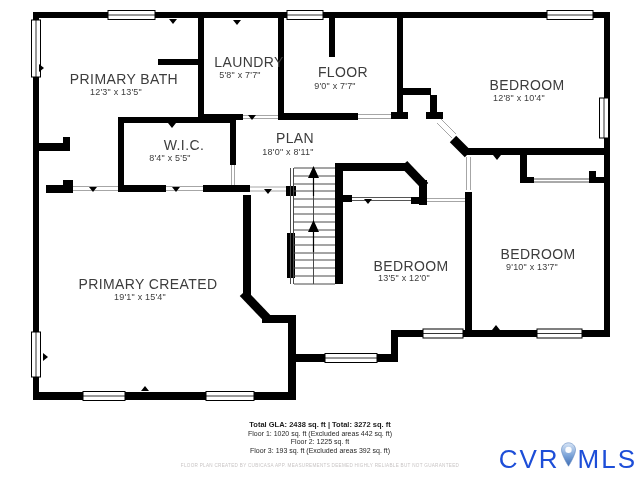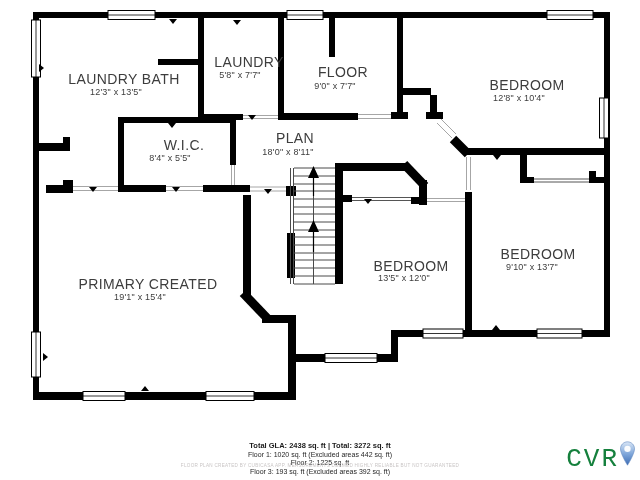--- a/index.html
+++ b/index.html
@@ -4,26 +4,26 @@
 <style>
   html,body{margin:0;padding:0;background:#fff;}
   body{width:640px;height:480px;position:relative;overflow:hidden;
        font-family:"Liberation Sans",sans-serif;}
   #plan-svg{position:absolute;left:0;top:0;}
   .rn{position:absolute;transform:translate(-50%,-50%);white-space:nowrap;
       font-size:14px;letter-spacing:.4px;color:#3d3d3d;margin-left:8px;}
   .rd{position:absolute;transform:translate(-50%,-50%);white-space:nowrap;
       font-size:9px;letter-spacing:.2px;color:#3d3d3d;}
   .summary{position:absolute;left:0;top:420px;width:640px;text-align:center;color:#262626;}
-  .summary .s-bold{font-size:7.5px;font-weight:bold;line-height:9.5px;color:#1b1b1b;margin-top:21px;}
+  .summary .s-bold{font-size:7.5px;font-weight:bold;line-height:9.5px;color:#1b1b1b;}
   .summary .s-line{font-size:7px;line-height:8.8px;}
   .disclaimer{position:absolute;left:0;top:463px;width:640px;text-align:center;
       font-size:4.6px;letter-spacing:.3px;color:#c9c5c5;}
   .logo{position:absolute;right:3px;top:444px;height:30px;display:flex;
-      align-items:center;color:#15803d;font-size:26px;letter-spacing:2px;font-family:Liberation Mono, monospace;}
+      align-items:center;color:#1d4ed8;font-size:26px;letter-spacing:2px;}
   .logo .pin{margin:0 2px 3px 1px;}
 </style>
 </head>
 <body>
 
 <svg id="plan-svg" width="640" height="412" viewBox="0 0 640 412">
 
   <path fill="#000" d="
     M33,12h577v6h-577z M33,12h6v388h-6z M604,12h6v325h-6z
     M33,392h263v8h-263z M288,318h8v82h-8z M288,354h110v8h-110z
@@ -93,21 +93,21 @@
     M352,197.5h59 M352,200.5h59 M534,179h55 M534,182h55"></path>
 
   <path fill="#000" d="
     M169,19l8,0l-4,5z M233,20l8,0l-4,5z M248,115l8,0l-4,5z
     M168,123l8,0l-4,5z M172,187l8,0l-4,5z M89,187l8,0l-4,5z
     M264,189l8,0l-4,5z M364,199l8,0l-4,5z M493,155l8,0l-4,5z
     M528,148l8,0l-4,5z M39,64l0,8l5,-4z M43,353l0,8l5,-4z
     M141,391l8,0l-4,-5z M492,330l8,0l-4,-5z"></path>
 </svg>
 
-<div class="rn" style="left:116px;top:79px">LAUNDRY BATH</div>
+<div class="rn" style="left:116px;top:79px">PRIMARY BATH</div>
 <div class="rd" style="left:116px;top:92px">12'3" x 13'5"</div>
 
 <div class="rn" style="left:241px;top:62px">LAUNDRY</div>
 <div class="rd" style="left:240px;top:75px">5'8" x 7'7"</div>
 
 <div class="rn" style="left:335px;top:72px">FLOOR</div>
 <div class="rd" style="left:335px;top:86px">9'0" x 7'7"</div>
 
 <div class="rn" style="left:519px;top:85px">BEDROOM</div>
 <div class="rd" style="left:519px;top:98px">12'8" x 10'4"</div>
@@ -144,13 +144,14 @@
         <linearGradient id="ping" x1="0" y1="0" x2="0" y2="1">
           <stop offset="0" stop-color="#d9e6f6"></stop>
           <stop offset="0.55" stop-color="#7ba3d8"></stop>
           <stop offset="1" stop-color="#3d6cb3"></stop>
         </linearGradient>
       </defs>
       <path d="M8,0.5 C3.9,0.5 0.5,3.9 0.5,8 C0.5,13.5 8,25.5 8,25.5 C8,25.5 15.5,13.5 15.5,8 C15.5,3.9 12.1,0.5 8,0.5 Z" fill="url(#ping)" stroke="#5d84bd" stroke-width="0.6"></path>
       <circle cx="8" cy="8" r="3.4" fill="#ffffff" opacity="0.95"></circle>
     </svg>
   </span>
+  <span>MLS</span>
 </div>
 
 </body></html>

